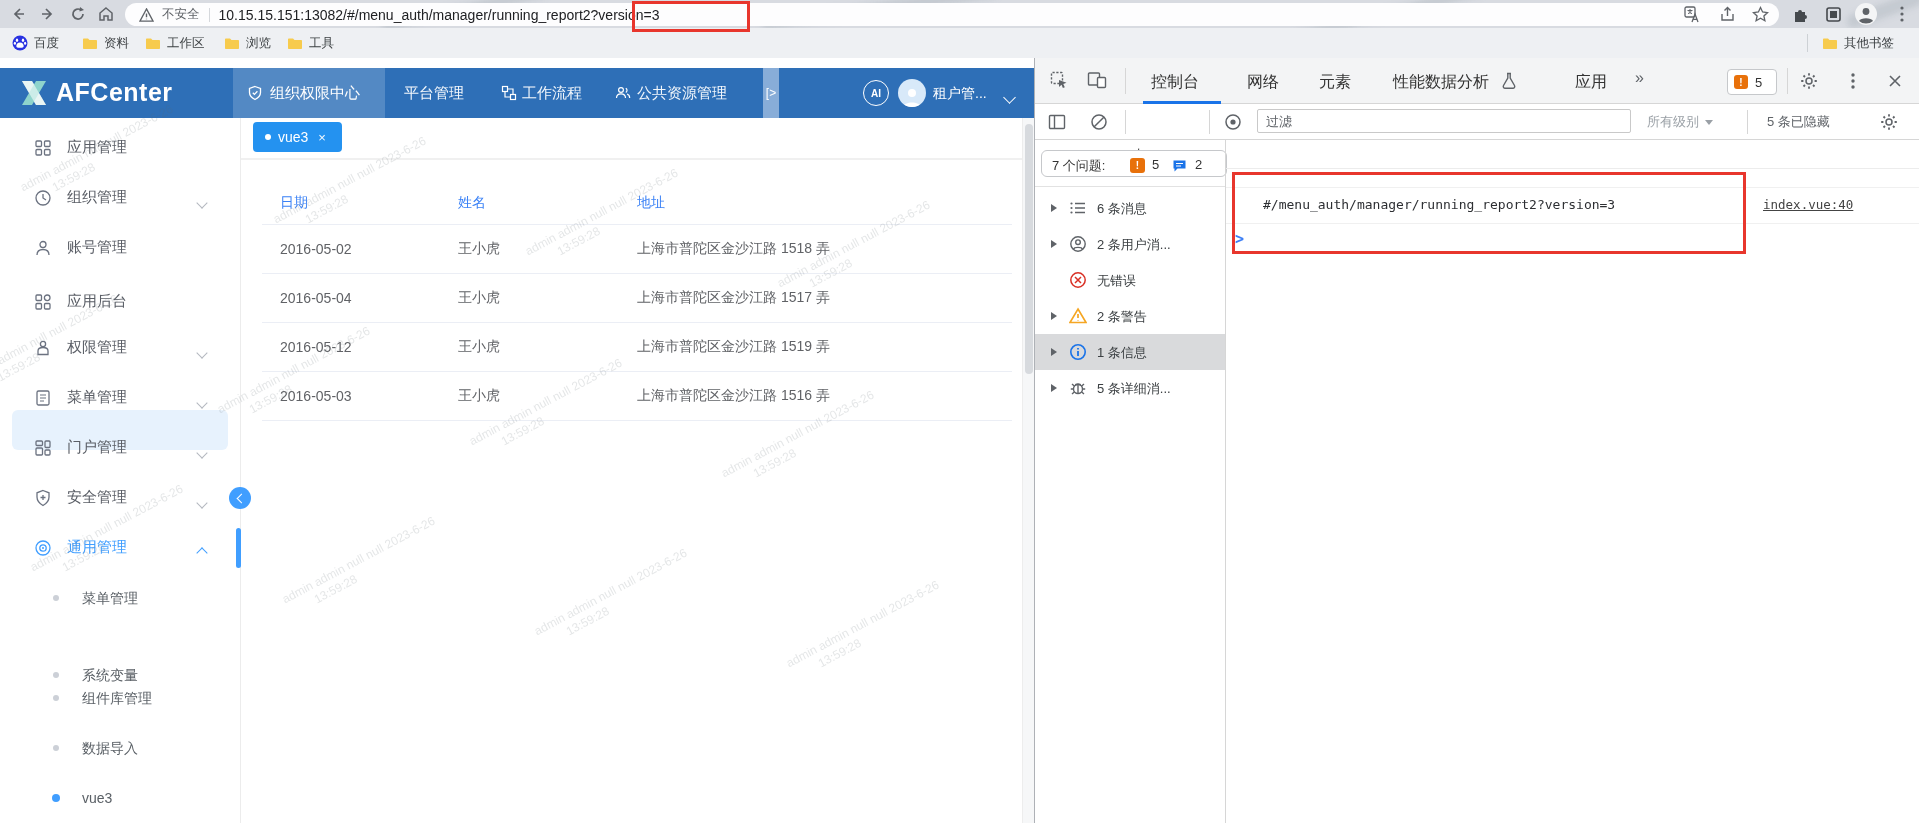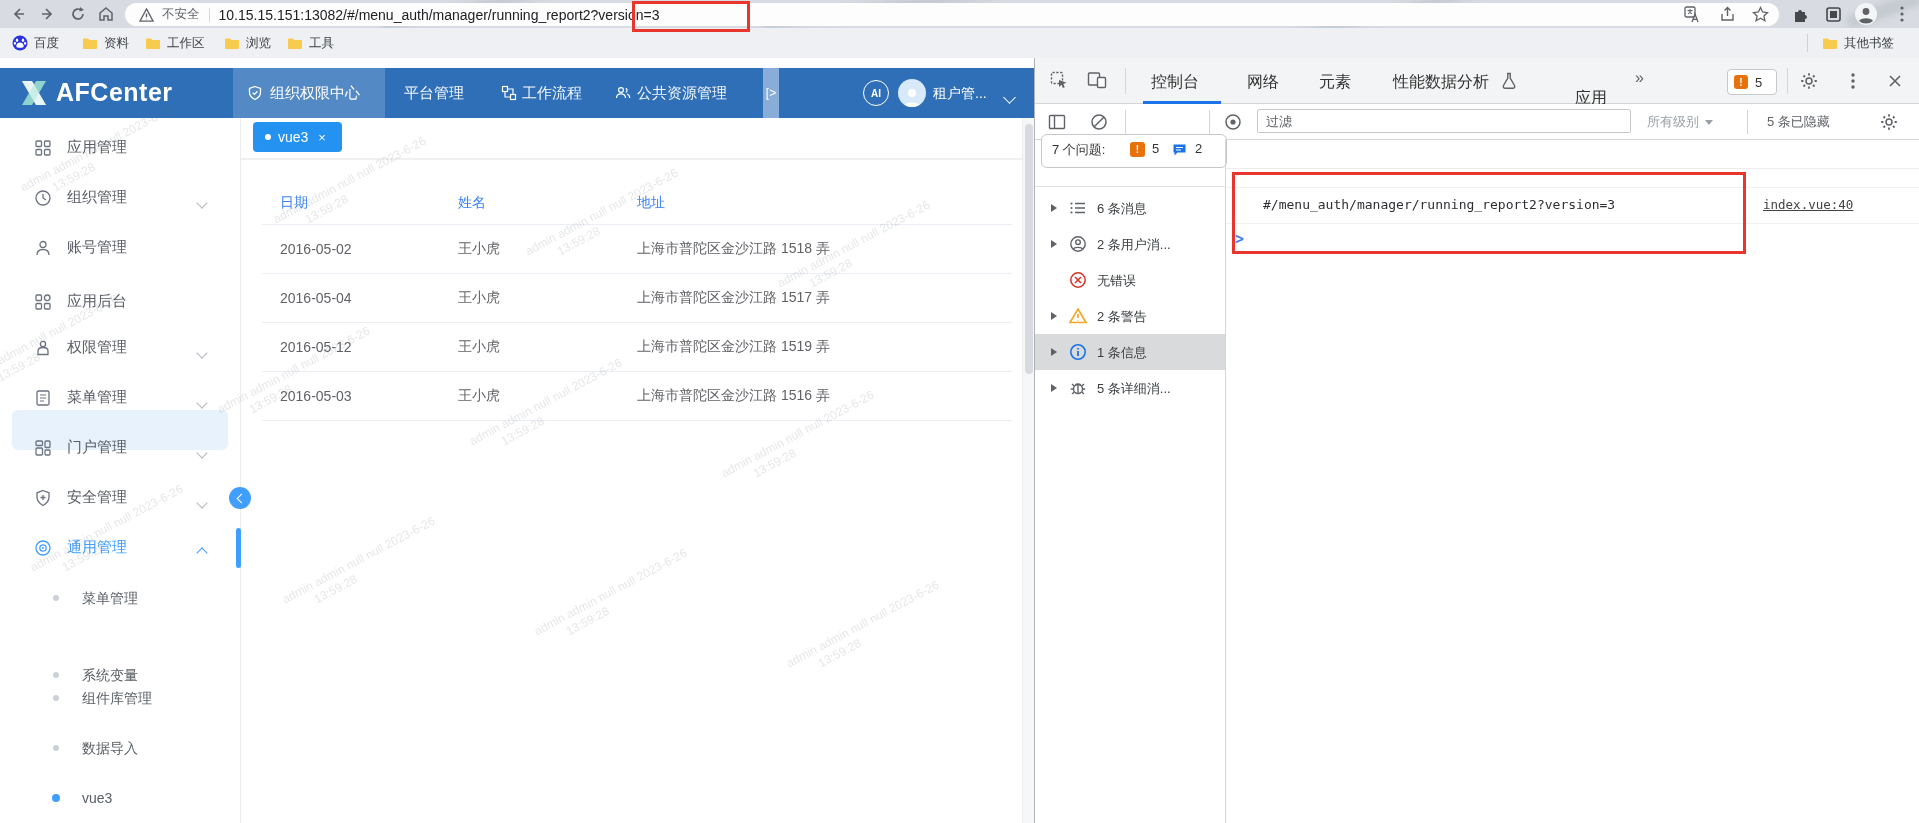--- a/index.html
+++ b/index.html
@@ -90,21 +90,21 @@
   .dt-toolbar{position:absolute;left:0;top:46px;width:885px;height:36px;background:#fff;border-bottom:1px solid #d6d6d6;box-sizing:border-box;}
   .dt-select{position:absolute;top:9px;font-size:13px;color:#333;cursor:pointer;}
   .dt-caret{display:inline-block;width:0;height:0;border-left:4px solid transparent;border-right:4px solid transparent;
             border-top:5px solid #5f6368;margin-left:6px;vertical-align:middle;}
   .dt-filter{position:absolute;left:222px;top:5px;width:374px;height:24px;border:1px solid #c9c9c9;border-radius:2px;
              font-size:13px;padding:0 8px;box-sizing:border-box;color:#333;background:#fff;font-family:"Liberation Sans",sans-serif;}
   .dt-filter::placeholder{color:#5f6368;opacity:1;}
   .dt-gray{color:#9aa0a6;}
   .dt-hidden-label{position:absolute;left:732px;top:9px;font-size:13px;color:#5f6368;}
 
-  .problems-pill{position:absolute;left:6px;top:76px;width:186px;height:34px;border:1px solid #c6c8cb;border-radius:6px;
+  .problems-pill{position:absolute;left:6px;top:92px;width:186px;height:27px;border:1px solid #c6c8cb;border-radius:6px;
                  background:#fff;box-sizing:border-box;cursor:pointer;text-align:right;}
   .pp-label{position:absolute;left:10px;top:6px;font-size:13px;color:#333;}
   .pp-num{position:absolute;top:6px;font-size:13px;color:#333;}
 
   .dt-sidebar-sep{position:absolute;left:190px;top:82px;width:1px;height:683px;background:#d6d6d6;}
   .dt-sb-topline{position:absolute;left:0;top:128px;width:190px;height:1px;background:#e2e2e2;}
   .csb-row{position:absolute;left:0;width:190px;height:36px;cursor:pointer;}
   .csb-row.selected{background:#d9dadc;}
   .csb-tri{position:absolute;left:16px;top:14px;width:0;height:0;border-top:4.5px solid transparent;
            border-bottom:4.5px solid transparent;border-left:6px solid #5f6368;}
@@ -518,21 +518,21 @@
       <div class="dt-vsep" style="left:90px;top:10px;height:26px;"></div>
       <div class="dt-tab" style="left:116px;">控制台</div>
       <div class="dt-tab" style="left:212px;">网络</div>
       <div class="dt-tab" style="left:284px;">元素</div>
       <div class="dt-tab" style="left:358px;">性能数据分析</div>
       <div class="dt-ico" style="left:464px;top:13px;">
         <svg width="16" height="18" viewBox="0 0 16 18">
             <path d="M6 1.5 h4 M6.8 1.5 V6 L2.5 13.5 a1.8 1.8 0 0 0 1.6 2.7 h7.8 a1.8 1.8 0 0 0 1.6-2.7 L9.2 6 V1.5" stroke="#5f6368" stroke-width="1.4" fill="none"></path>
           </svg>
       </div>
-      <div class="dt-tab" style="left:540px;margin-top:16px;">应用</div>
+      <div class="dt-tab" style="left:540px;">应用</div>
       <div class="dt-tab" style="left:600px;color:#5f6368;font-size:16px;top:11px;">»</div>
       <div class="issues-pill">
         <span class="issues-ico">!</span>
         <span class="issues-count">5</span>
       </div>
       <div class="dt-vsep" style="left:752px;top:10px;height:26px;"></div>
       <div class="dt-ico" style="left:764px;top:13px;">
         <svg width="18" height="18" viewBox="0 0 18 18">
             <circle cx="9" cy="9" r="3" stroke="#5f6368" stroke-width="1.5" fill="none"></circle>
             <g stroke="#5f6368" stroke-width="1.8">

